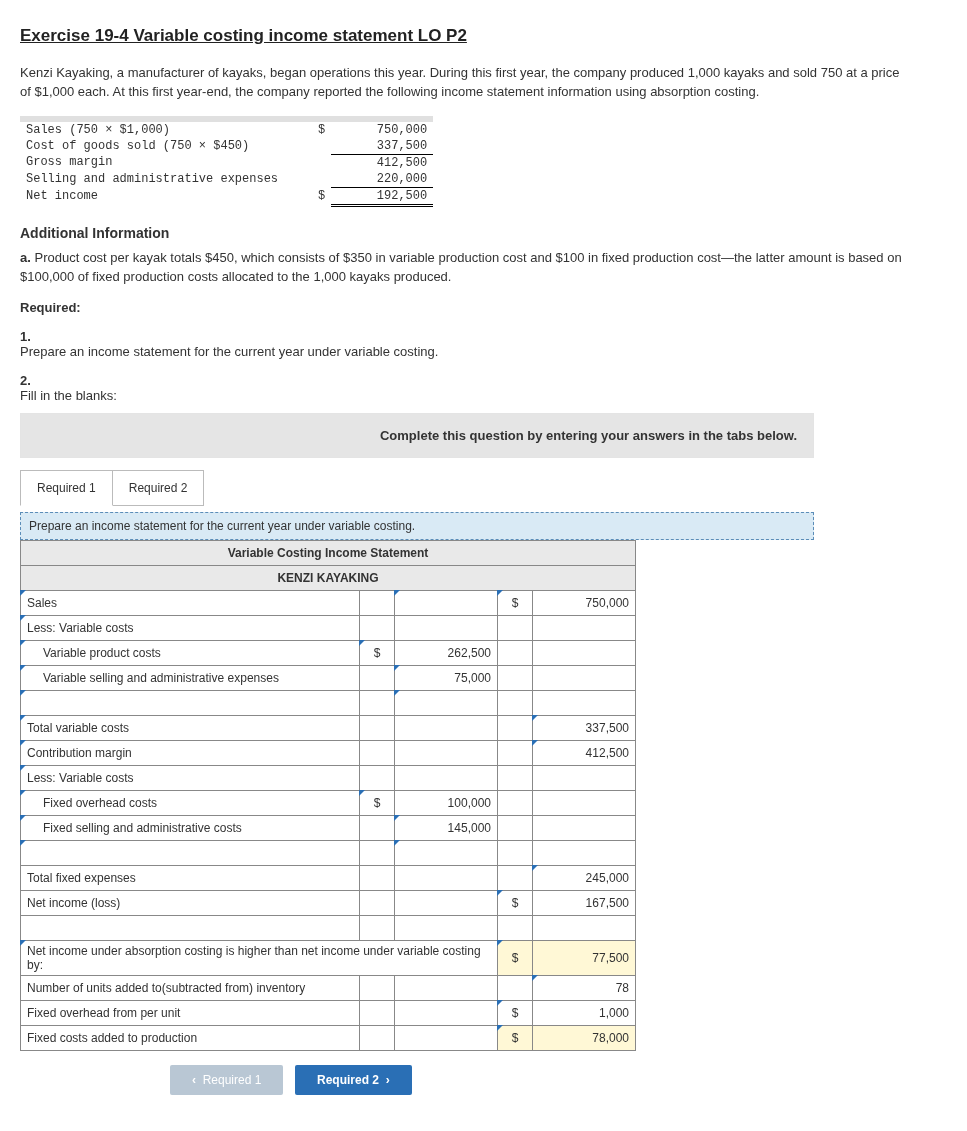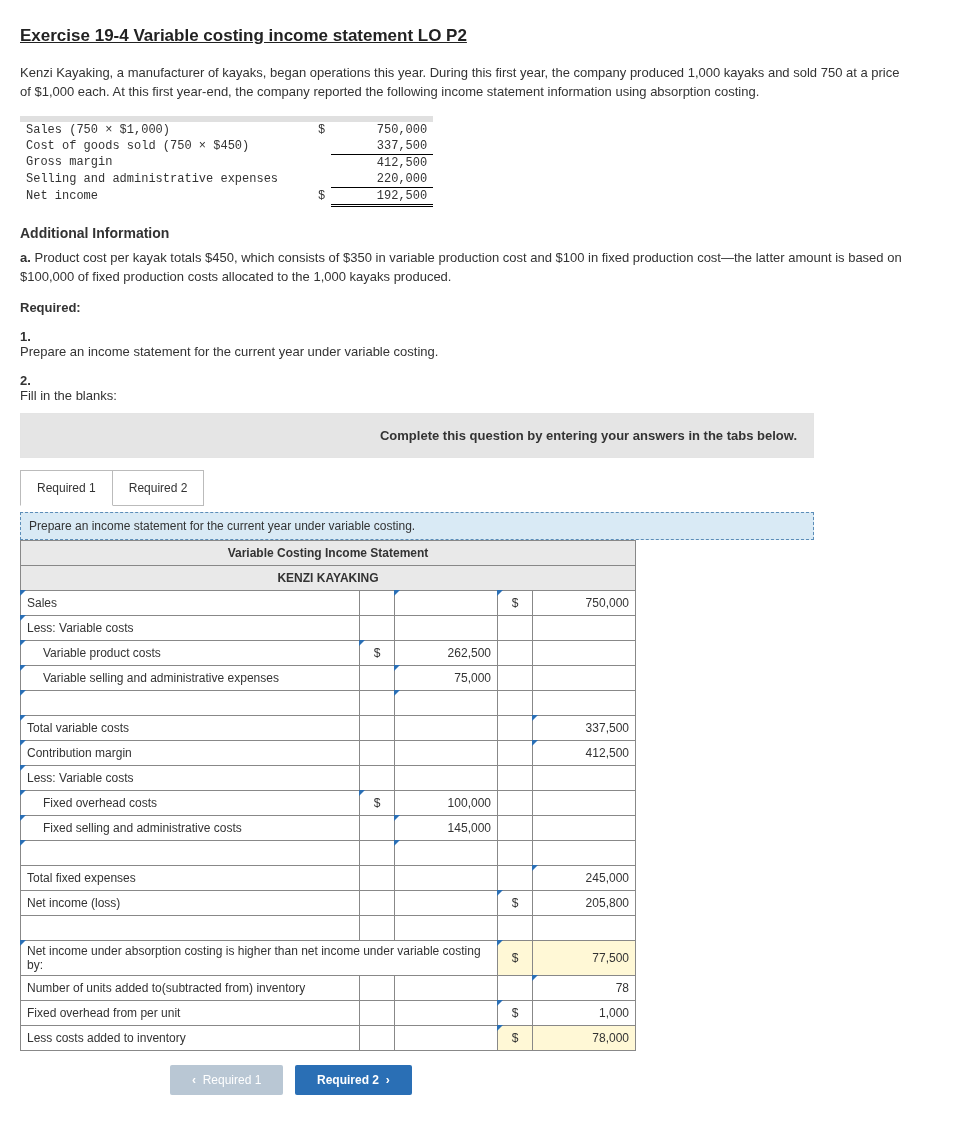--- a/index.html
+++ b/index.html
@@ -262,21 +262,21 @@
     <td class="sym"></td>
         <td class="num"></td>
     <td class="sym"></td>
         <td class="num tri">245,000</td>
   </tr>
   <tr>
     <td class="label-col">Net income (loss)</td>
     <td class="sym"></td>
         <td class="num"></td>
     <td class="sym tri">$</td>
-    <td class="num">205,800</td>
+    <td class="num">167,500</td>
   </tr>
   <tr>
         <td class="label-col"></td>
         <td class="sym"></td>
         <td class="num"></td>
         <td class="sym"></td>
         <td class="num"></td>
       </tr>
   <tr>
     <td class="label-col tri" colspan="3">Net income under absorption costing is higher than net income under variable costing by:</td>
@@ -291,21 +291,21 @@
         <td class="num tri">78</td>
   </tr>
   <tr>
     <td class="label-col">Fixed overhead from per unit</td>
     <td class="sym"></td>
         <td class="num"></td>
     <td class="sym tri">$</td>
     <td class="num">1,000</td>
   </tr>
   <tr>
-    <td class="label-col">Less costs added to inventory</td>
+    <td class="label-col">Fixed costs added to production</td>
     <td class="sym"></td>
         <td class="num"></td>
     <td class="sym hl tri">$</td>
     <td class="num hl">78,000</td>
   </tr>
 </tbody>
   </table>
 
 <div class="nav-btns">
   <span class="nav-btn disabled"><span class="chev">‹</span>&nbsp;&nbsp;<span>Required 1</span></span>

